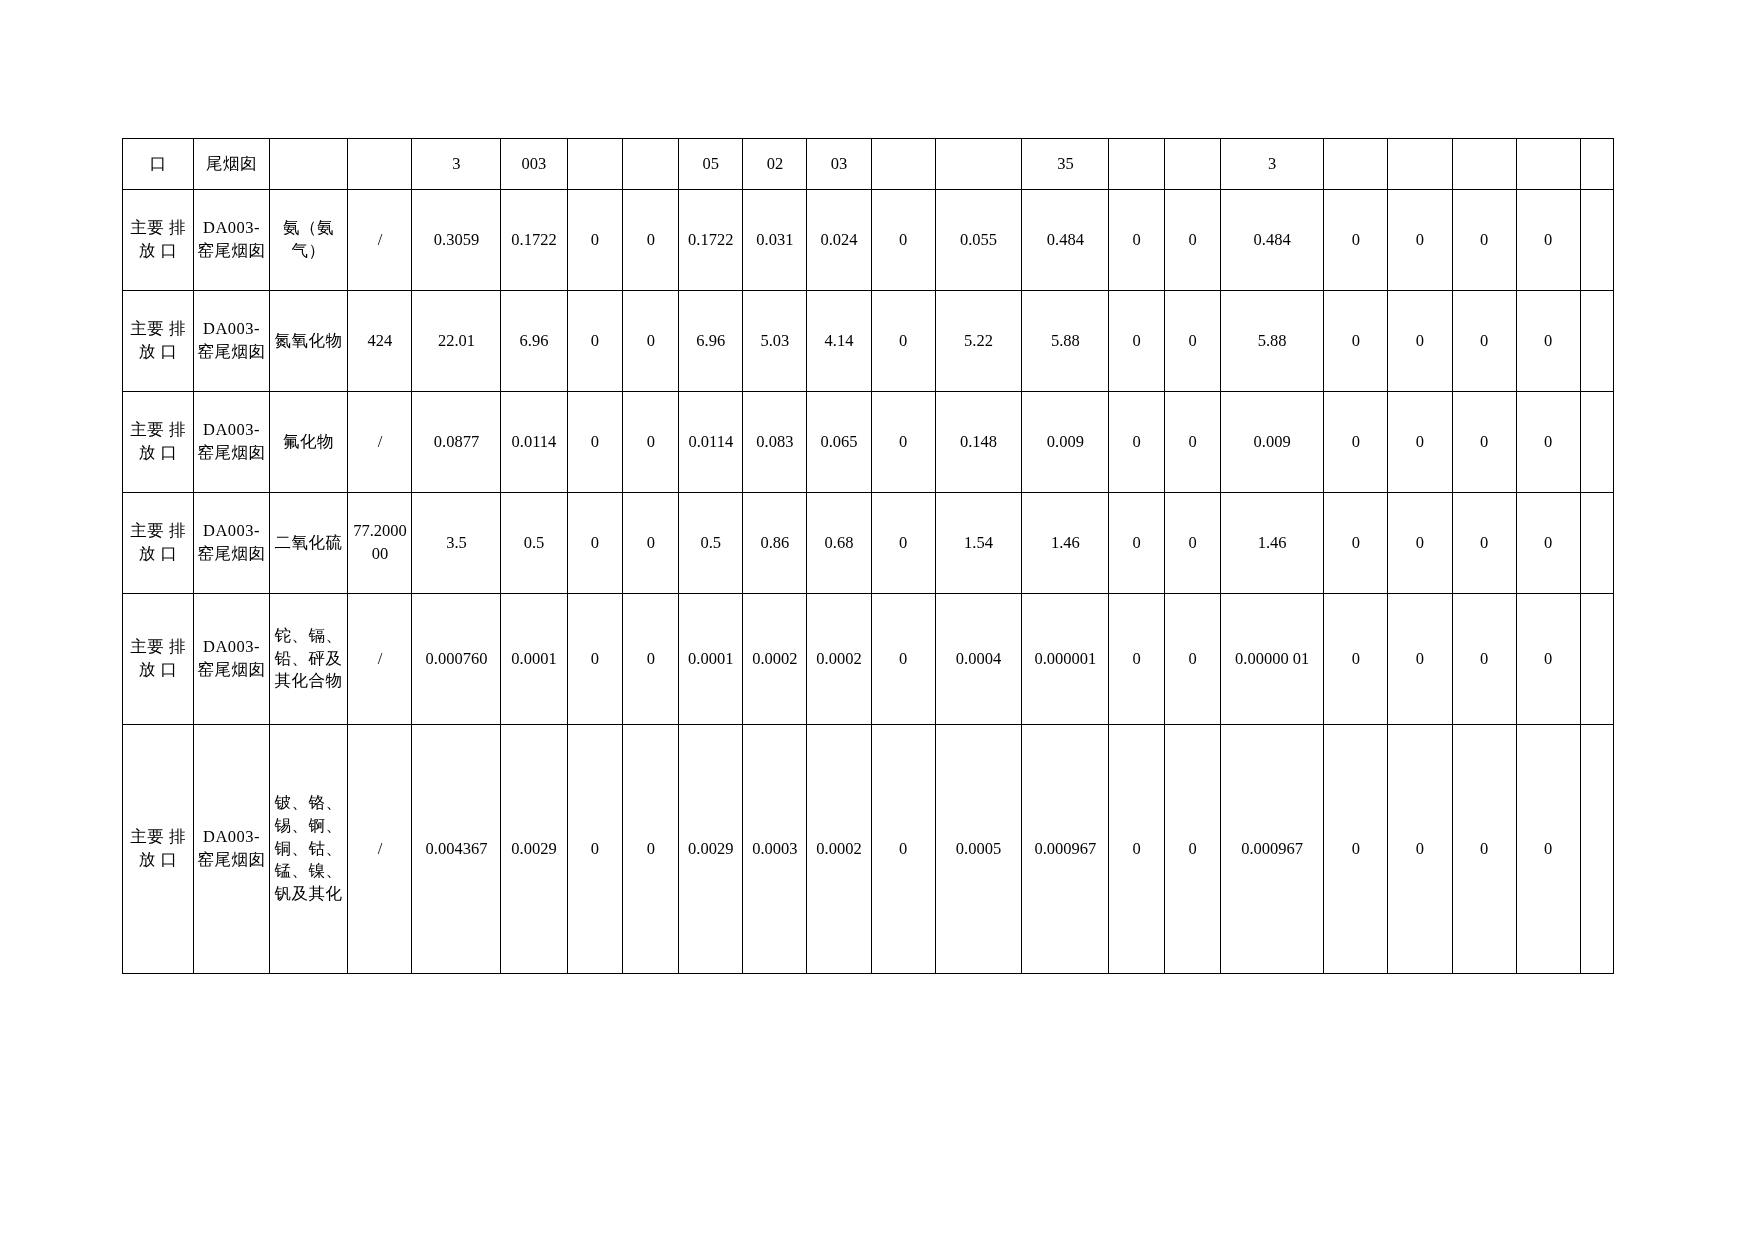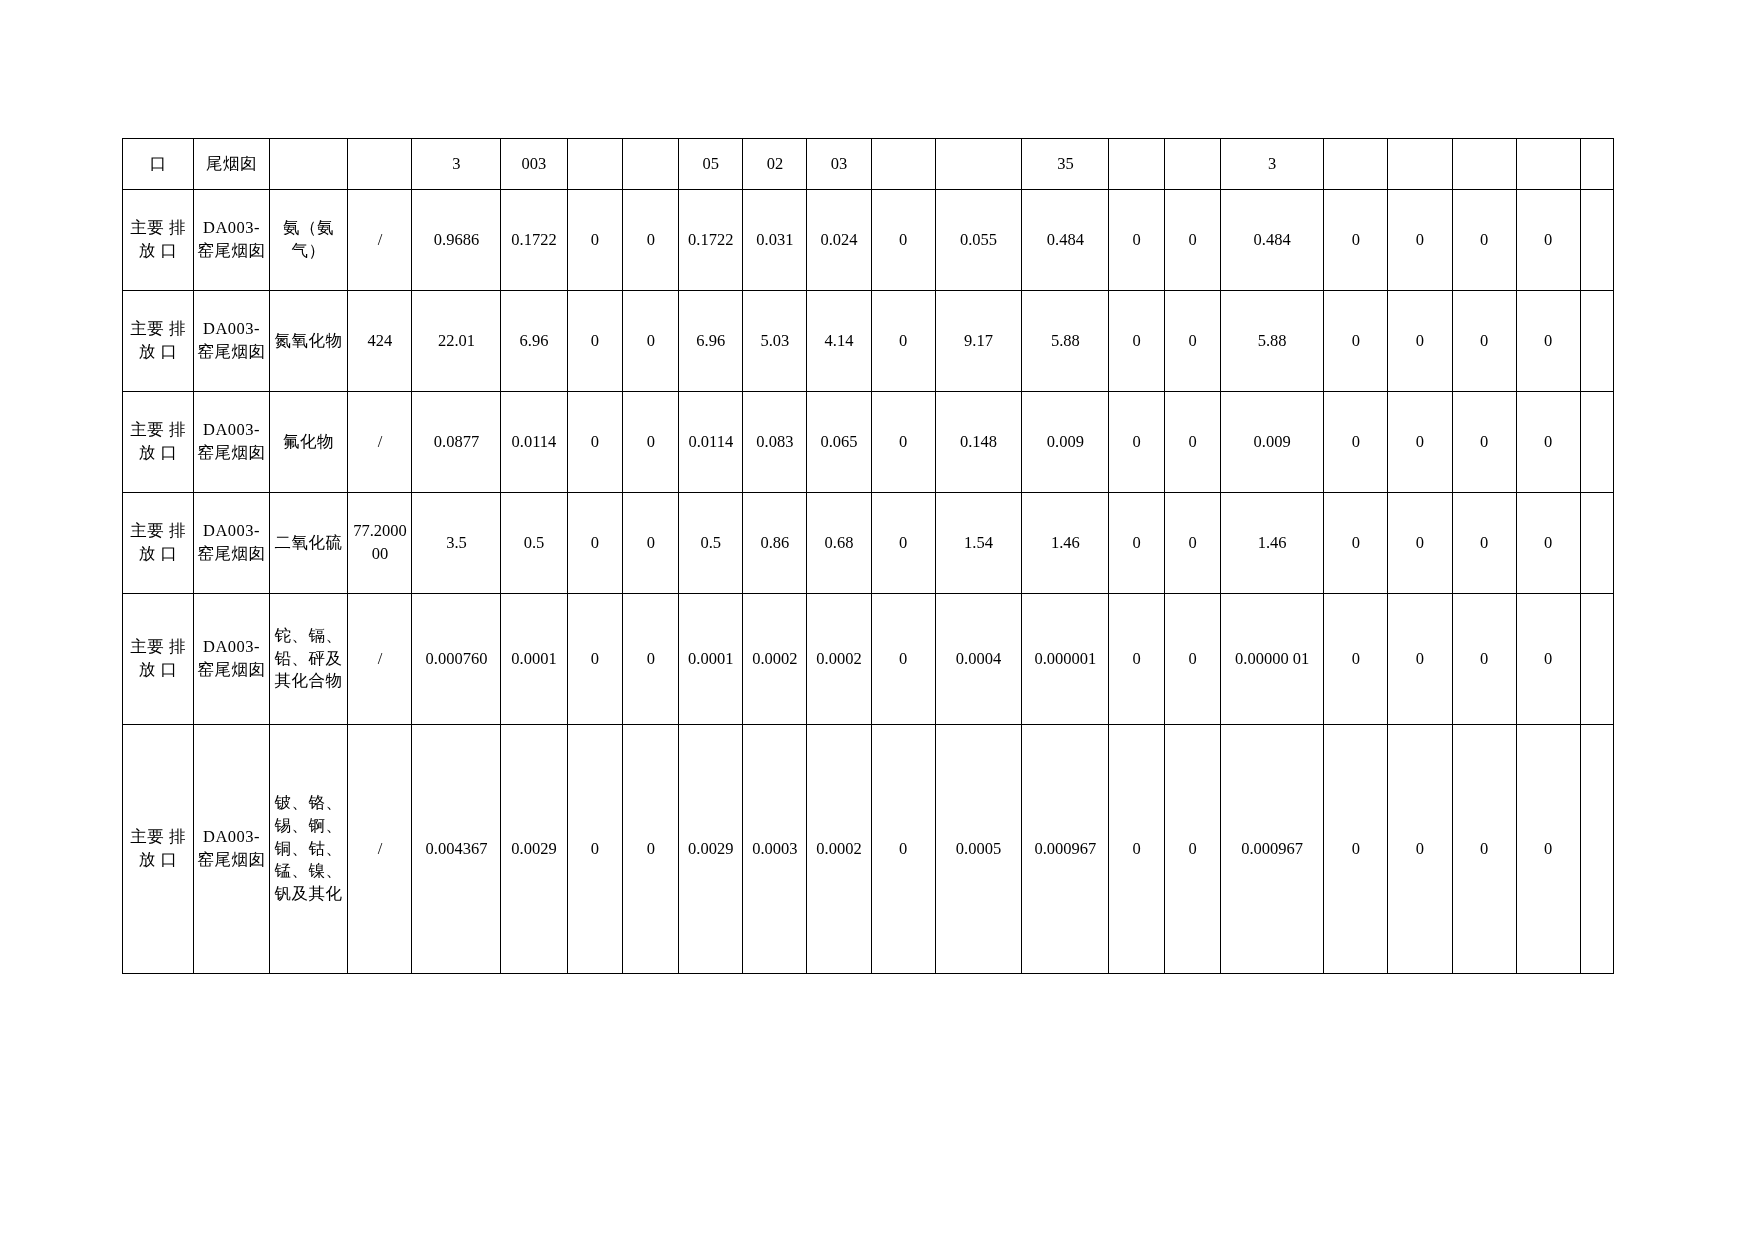--- a/index.html
+++ b/index.html
@@ -138,21 +138,21 @@
           <td class="num"></td>
         </tr>
 
         <tr class="r1">
           <td class="cjk">主要
 排放
 口</td>
           <td class="cjk">DA003-窑尾烟囱</td>
           <td class="cjk">氨（氨气）</td>
           <td class="num">/</td>
-          <td class="num">0.9686</td>
+          <td class="num">0.3059</td>
           <td class="num">0.1722</td>
           <td class="num">0</td>
           <td class="num">0</td>
           <td class="num">0.1722</td>
           <td class="num">0.031</td>
           <td class="num">0.024</td>
           <td class="num">0</td>
           <td class="num">0.055</td>
           <td class="num">0.484</td>
           <td class="num">0</td>
@@ -173,21 +173,21 @@
           <td class="cjk">氮氧化物</td>
           <td class="num">424</td>
           <td class="num">22.01</td>
           <td class="num">6.96</td>
           <td class="num">0</td>
           <td class="num">0</td>
           <td class="num">6.96</td>
           <td class="num">5.03</td>
           <td class="num">4.14</td>
           <td class="num">0</td>
-          <td class="num">9.17</td>
+          <td class="num">5.22</td>
           <td class="num">5.88</td>
           <td class="num">0</td>
           <td class="num">0</td>
           <td class="num">5.88</td>
           <td class="num">0</td>
           <td class="num">0</td>
           <td class="num">0</td>
           <td class="num">0</td>
           <td class="num"></td>
         </tr>

